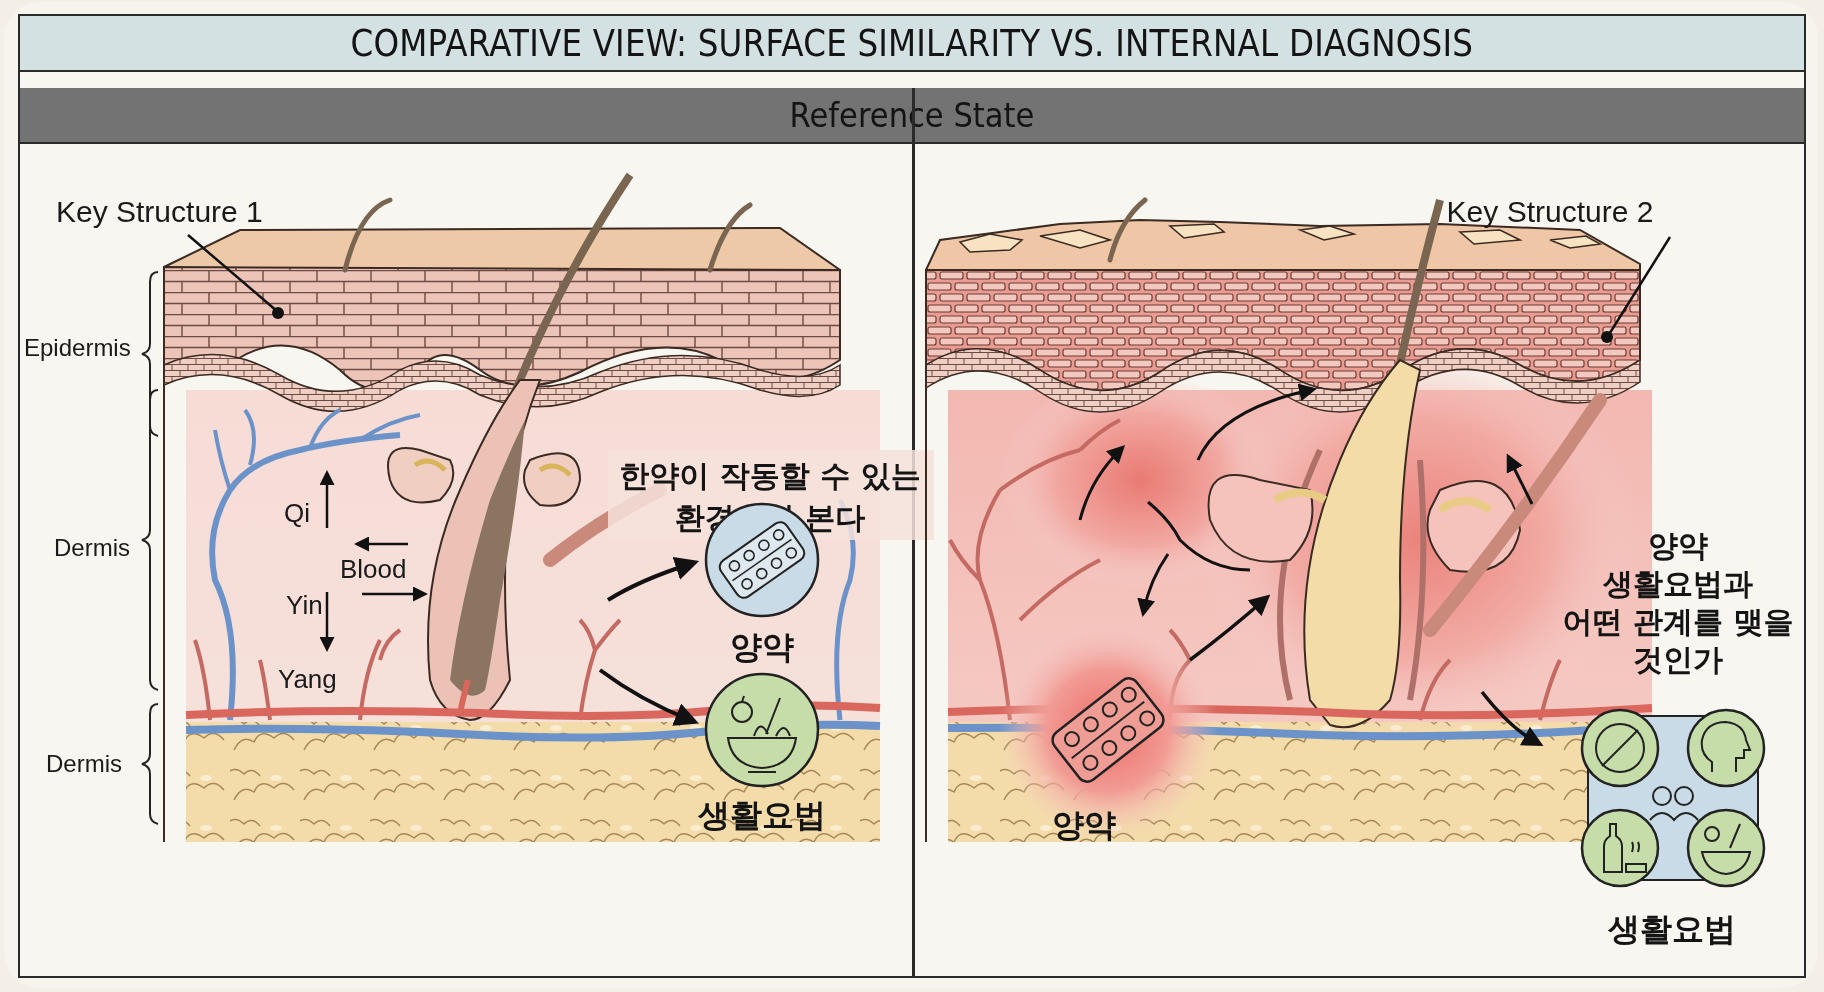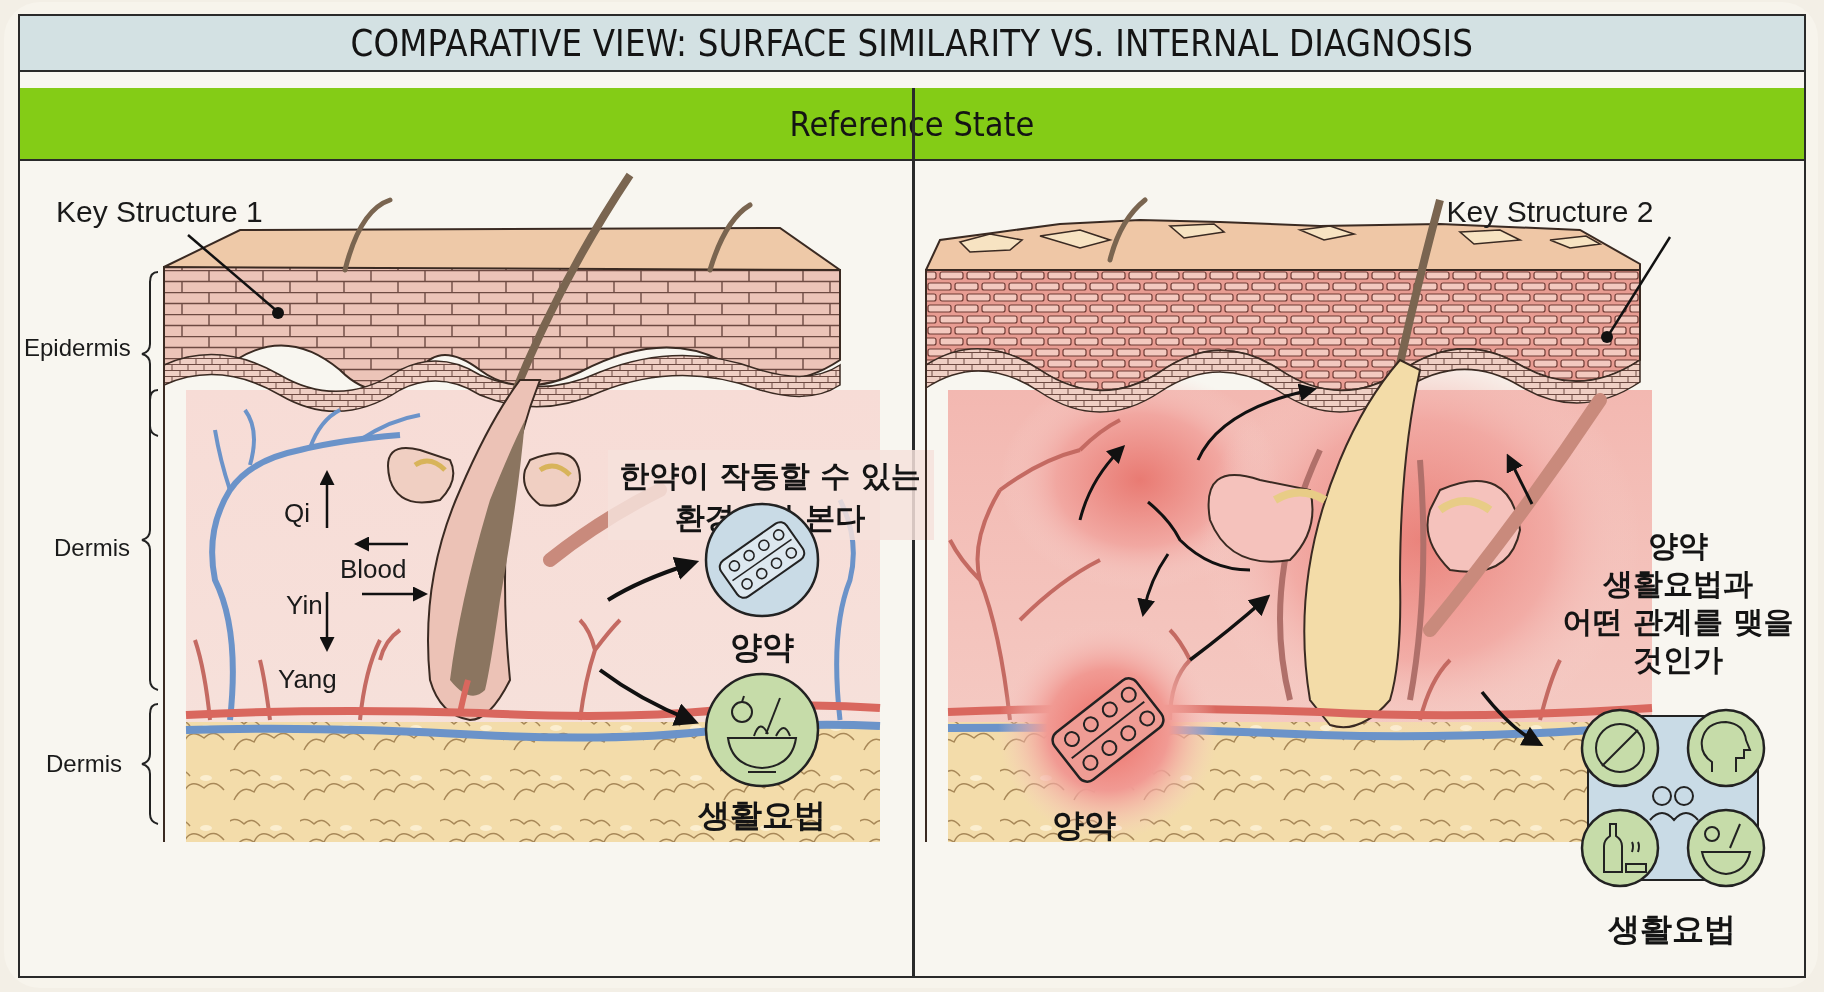--- a/index.html
+++ b/index.html
@@ -21,22 +21,22 @@
     position:absolute; left:0; top:0; right:0; height:56px;
     background:#d3e1e3; border-bottom:2.5px solid #2a2a2a; box-sizing:border-box;
     display:flex; align-items:center; justify-content:center;text-align:right;
   }
   .title-bar span {
     font-family:"DejaVu Sans",sans-serif; font-size:37px; color:#141414;
     letter-spacing:0.2px; transform:scaleX(0.88);
     display:inline-block;
   }
   .sub-bar {
-    position:absolute; left:0; top:72px; right:0; height:73px;
-    background:#84cc16; border-bottom:2.5px solid #2a2a2a; box-sizing:border-box;
+    position:absolute; left:0; top:72px; right:0; height:56px;
+    background:#737373; border-bottom:2.5px solid #2a2a2a; box-sizing:border-box;
     display:flex;
   }
   .sub-cell {
     flex:1; display:flex; align-items:center; justify-content:center;
   }
   .sub-cell span {
     font-family:"DejaVu Sans",sans-serif; font-size:34px; color:#141414;
     display:inline-block; transform:scaleX(0.9);
   }
   .divider {

